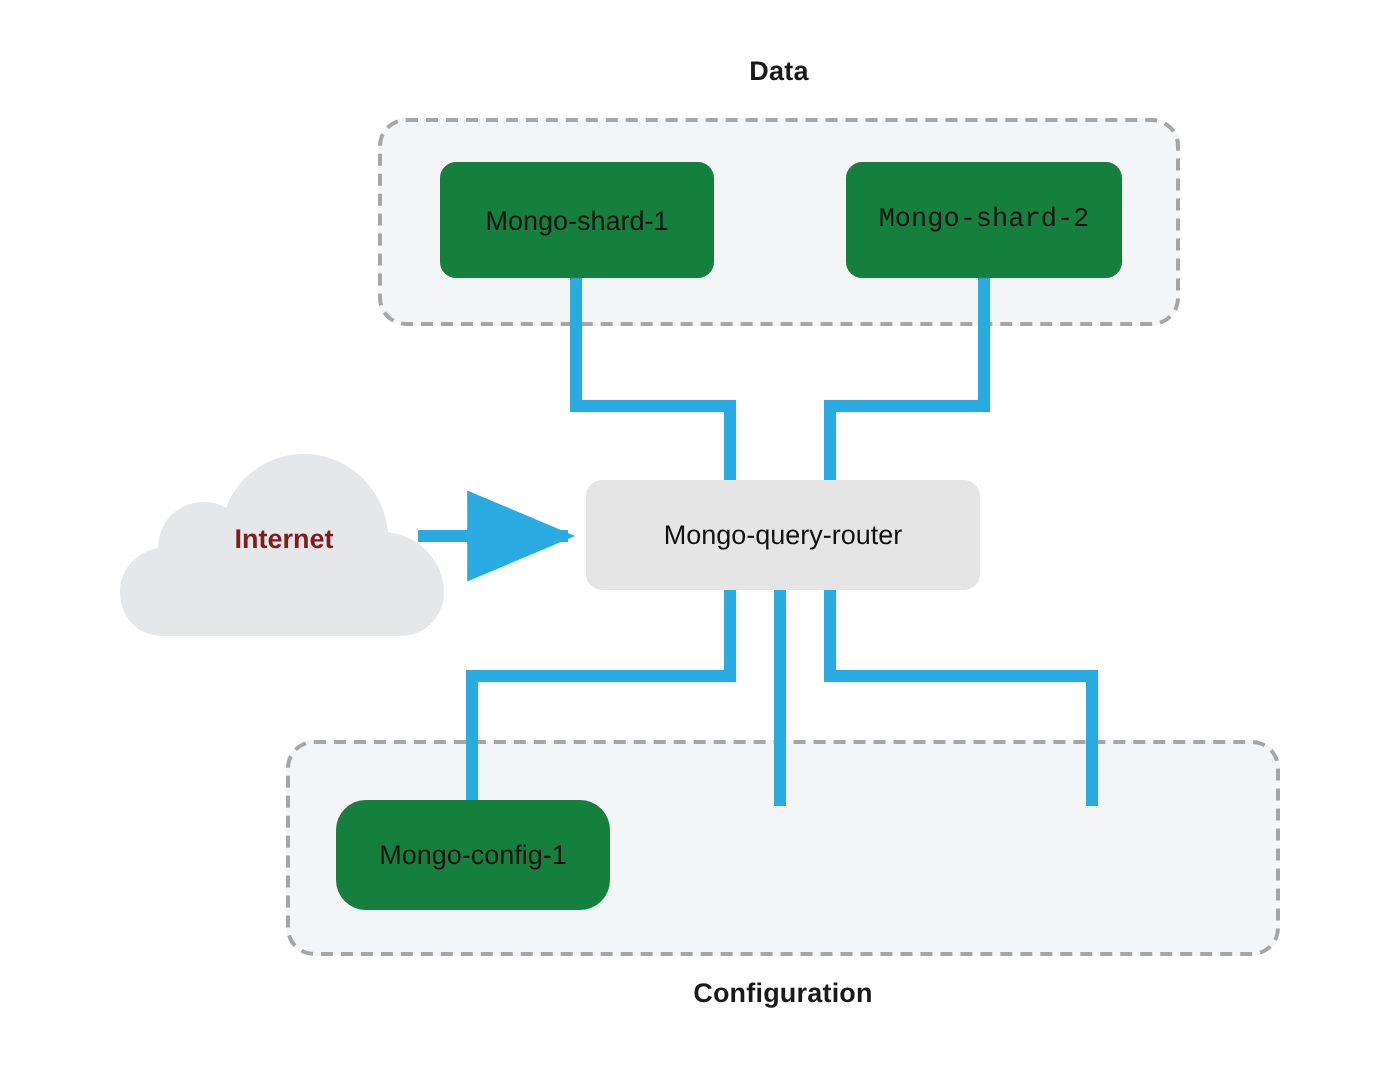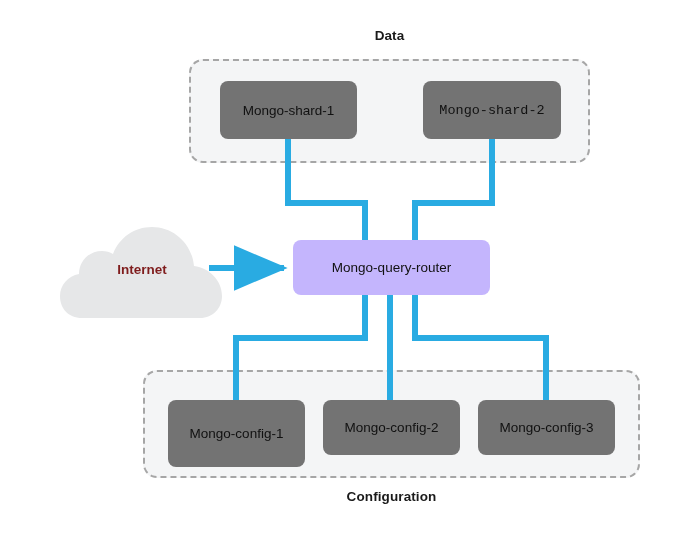--- a/index.html
+++ b/index.html
@@ -64,34 +64,34 @@
   }
   #label-config {
     left: 143px;
     top: 489px;
     width: 497px;
   }
   
   .node {
     position: absolute;
     box-sizing: border-box;
-    background: #737373;
+    background: #15803d;
     border-radius: 8px;
     display: flex;
     align-items: center;
     justify-content: center;
     font-size: 13.5px;
     color: #111111;
     white-space: nowrap;
     z-index: 3;
   }
   #node-shard-1 { left: 220px; top: 81px;  width: 137px; height: 58px; }
   #node-shard-2 { left: 423px; top: 81px;  width: 138px; height: 58px; font-family: Liberation Mono, monospace; }
-  #node-router  { left: 293px; top: 240px; width: 197px; height: 55px; background: #c4b5fd; }
-  #node-config-1 { left: 168px; top: 400px; width: 137px; height: 67px; }
+  #node-router  { left: 293px; top: 240px; width: 197px; height: 55px; background: #e5e5e5; }
+  #node-config-1 { left: 168px; top: 400px; width: 137px; height: 55px; border-radius: 15px; }
   #node-config-2 { left: 323px; top: 400px; width: 137px; height: 55px; }
   #node-config-3 { left: 478px; top: 400px; width: 137px; height: 55px; }
   
   #cloud {
     position: absolute;
     left: 58px;
     top: 222px;
     width: 176px;
     height: 100px;
     z-index: 2;
@@ -156,16 +156,14 @@
 
   <div class="group-label" id="label-config">Configuration</div>
   <div class="group-label" id="label-data">Data</div>
 
   <div class="node" id="node-shard-1">Mongo-shard-1</div>
   <div class="node" id="node-shard-2">Mongo-shard-2</div>
 
   <div class="node" id="node-router">Mongo-query-router</div>
 
   <div class="node" id="node-config-1">Mongo-config-1</div>
-  <div class="node" id="node-config-2">Mongo-config-2</div>
-  <div class="node" id="node-config-3">Mongo-config-3</div>
 
 </div>
 
 </body></html>

